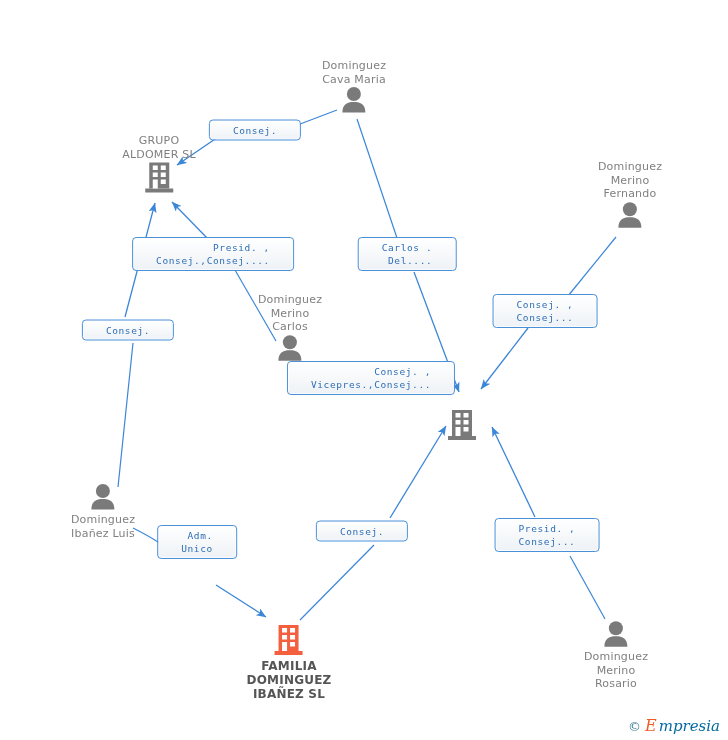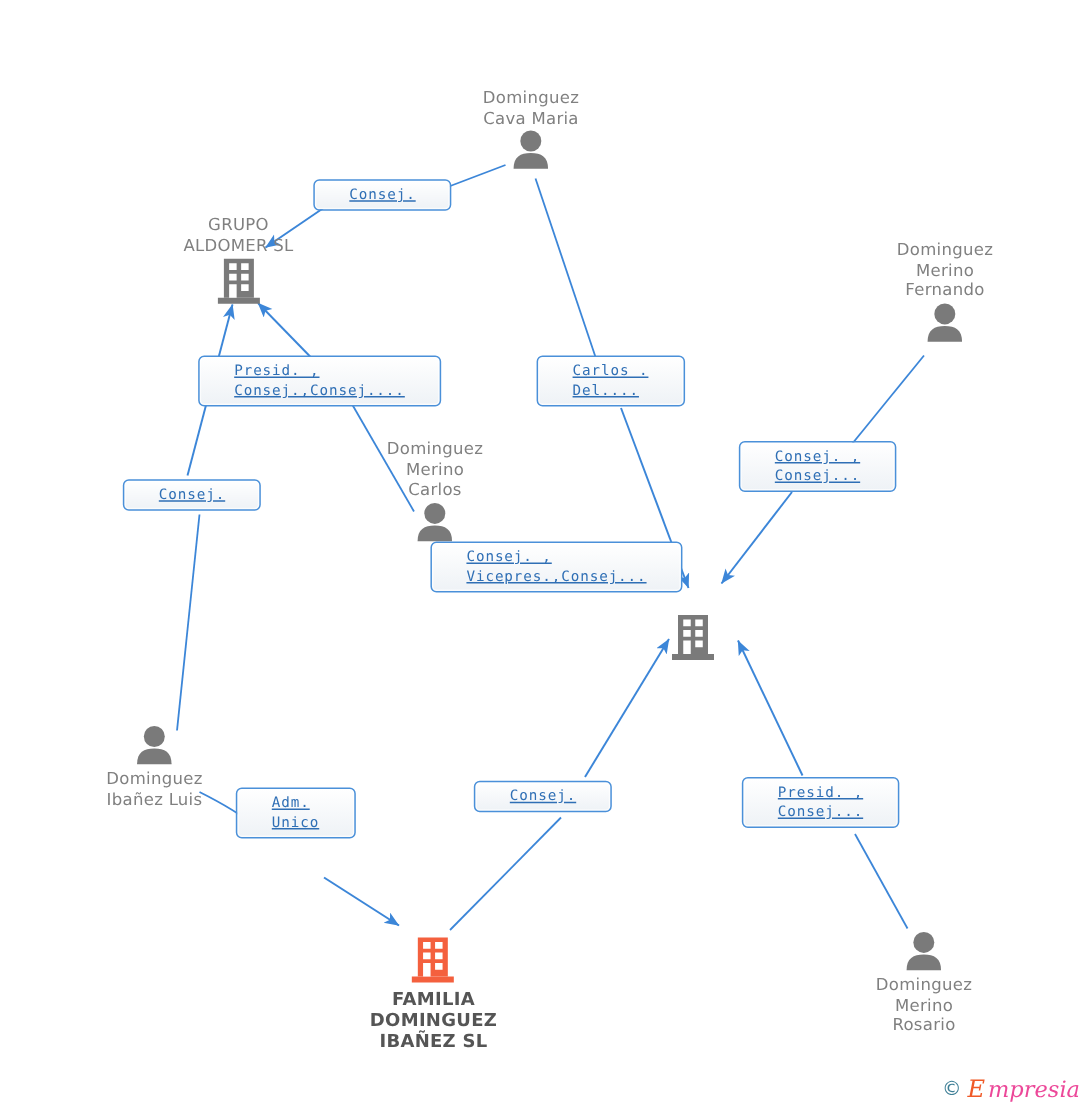--- a/index.html
+++ b/index.html
@@ -17,29 +17,28 @@
   }
   .node.focal .nlabel{color:#555555;font-weight:bold;font-size:12px;line-height:14px;}
 
   .edgelabel{
     position:absolute;transform:translate(-50%,-50%);
     border:1px solid #4a90d9;border-radius:4px;
     background:linear-gradient(#ffffff,#eef2f6);
     color:#2f6fb5;
     font-family:"DejaVu Sans Mono","DejaVu Sans",monospace;
     font-size:9.5px;line-height:13px;letter-spacing:.6px;
-    padding:3px 23px;white-space:pre-line;text-align:left;
+    padding:3px 23px;white-space:pre-line;text-align:right;
     box-shadow:0 0 0 1px rgba(255,255,255,.7) inset;
-    text-decoration:underline;
   }
 
   .wm{position:absolute;right:8px;bottom:6px;display:flex;align-items:center;gap:4px;}
   .wm .c{color:#3e7f96;font-size:13px;line-height:1;}
   .wm .e{font-family:"DejaVu Serif",serif;font-style:italic;font-size:16px;line-height:1;color:#f05a28;}
-  .wm .rest{font-family:"DejaVu Serif",serif;font-style:italic;font-size:15px;line-height:1;color:#ec4899;margin-left:-2px;}
+  .wm .rest{font-family:"DejaVu Serif",serif;font-style:italic;font-size:15px;line-height:1;color:#0369a1;margin-left:-2px;}
 </style>
 </head>
 <body>
 
 <div id="stage">
 
   <svg id="edges" viewBox="0 0 728 740">
     <defs>
       <marker id="arrow" markerWidth="9" markerHeight="9" refX="7.4" refY="3.1" orient="auto" markerUnits="strokeWidth">
         <path d="M0,0 L7.6,3.1 L0,6.2 L1.9,3.1 z" fill="#3c86d8"></path>
@@ -84,21 +83,21 @@
       <path d="M605,619 L570,556" stroke="#3c86d8" stroke-width="1.2" fill="none"></path>
       <path d="M535,517 L492,427" stroke="#3c86d8" stroke-width="1.3" fill="none" marker-end="url(#arrow)"></path>
     </g>
 
     <g>
       <path d="M133,528 Q163,543 176,556" stroke="#3c86d8" stroke-width="1.2" fill="none"></path>
       <path d="M216,585 L266,617" stroke="#3c86d8" stroke-width="1.3" fill="none" marker-end="url(#arrow)"></path>
     </g>
   </svg>
 
-  <div class="node" style="left:159px;top:173px;">
+  <div class="node" style="left:159px;top:163px;">
     <div class="nlabel">GRUPO
 ALDOMER SL</div>
     <svg class="glyph" width="30" height="34" viewBox="0 0 30 34">
       <rect x="5" y="2" width="20" height="26" fill="#7a7a7a"></rect>
       <rect x="1" y="28" width="28" height="4" fill="#7a7a7a"></rect>
       <rect x="8.5" y="5" width="5" height="4.5" fill="#fff"></rect>
       <rect x="16.5" y="5" width="5" height="4.5" fill="#fff"></rect>
       <rect x="8.5" y="12" width="5" height="4.5" fill="#fff"></rect>
       <rect x="16.5" y="12" width="5" height="4.5" fill="#fff"></rect>
       <rect x="8.5" y="19" width="5" height="9" fill="#fff"></rect>

